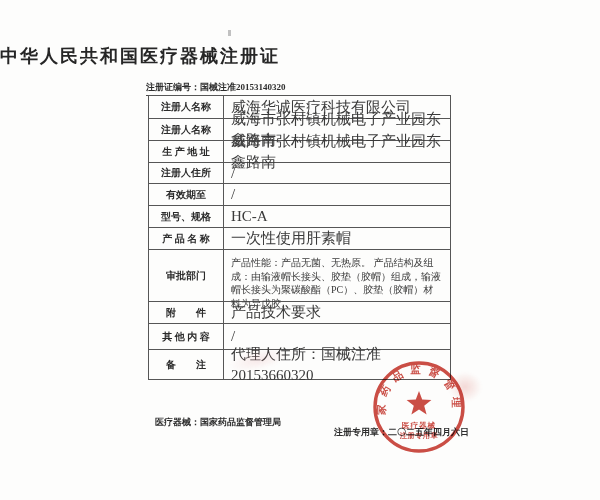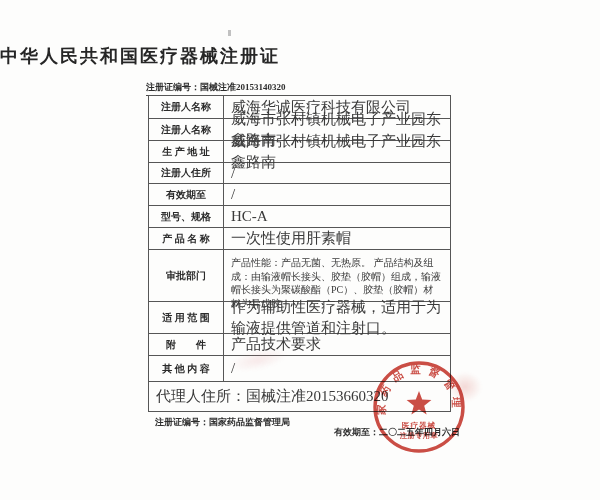--- a/index.html
+++ b/index.html
@@ -120,45 +120,42 @@
     <div class="t-row" style="height:22px">
       <div class="t-label">产 品 名 称</div>
       <div class="t-value">一次性使用肝素帽</div>
     </div>
 
     <div class="t-row" style="height:52px">
       <div class="t-label">审批部门</div>
       <div class="t-value small">产品性能：产品无菌、无热原。 产品结构及组成：由输液帽长接头、胶垫（胶帽）组成，输液帽长接头为聚碳酸酯（PC）、胶垫（胶帽）材料为异戊胶。</div>
     </div>
 
-    <div class="t-row" style="height:32px">
-      <div class="t-label">适 用 范 围</div>
-      <div class="t-value">作为辅助性医疗器械，适用于为输液提供管道和注射口。</div>
-    </div>
 
     <div class="t-row" style="height:22px">
       <div class="t-label">附　　件</div>
       <div class="t-value">产品技术要求</div>
     </div>
 
     <div class="t-row" style="height:26px">
       <div class="t-label">其 他 内 容</div>
       <div class="t-value">/</div>
     </div>
 
     <div class="t-row" style="height:30px">
+      <div class="t-label">备　　注</div>
       <div class="t-value">代理人住所：国械注准20153660320</div>
     </div>
 
   </div>
 
-  <div class="footer-dept">注册证编号：国家药品监督管理局</div>
+  <div class="footer-dept">医疗器械：国家药品监督管理局</div>
 
 
-  <div class="footer-date2"><span>有效期至：</span><span>二〇二五年四月六日</span></div>
+  <div class="footer-date2"><span>注册专用章：</span><span>二〇二五年四月六日</span></div>
 
   <div class="smudge-b"></div>
   <div class="smudge-a"></div>
   <div class="speck"></div>
 
   <div class="seal">
     <svg viewBox="0 0 96 96" xmlns="http://www.w3.org/2000/svg">
       <defs>
         <path id="rimArc" d="M 16.1 59.6 A 34 34 0 1 1 79.9 59.6" fill="none"></path>
       </defs>

